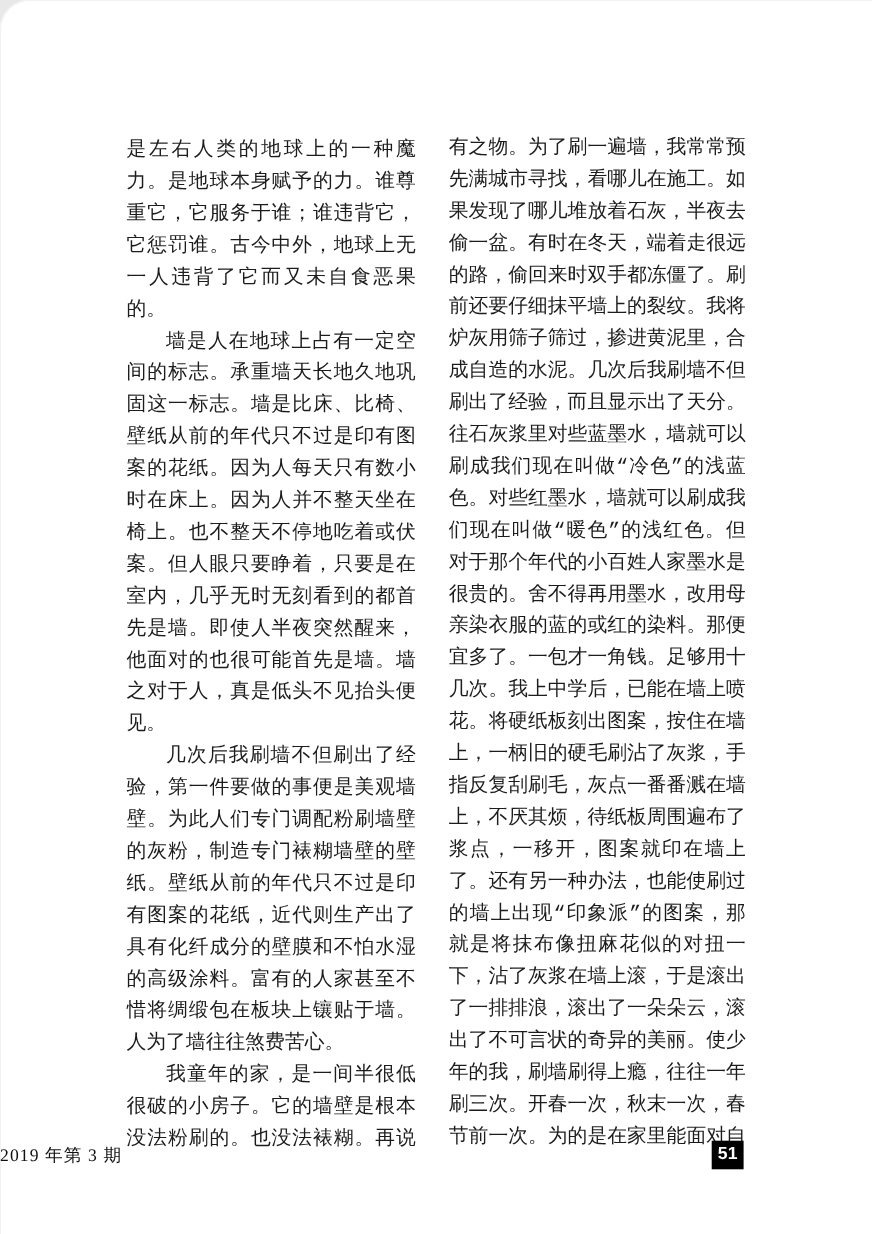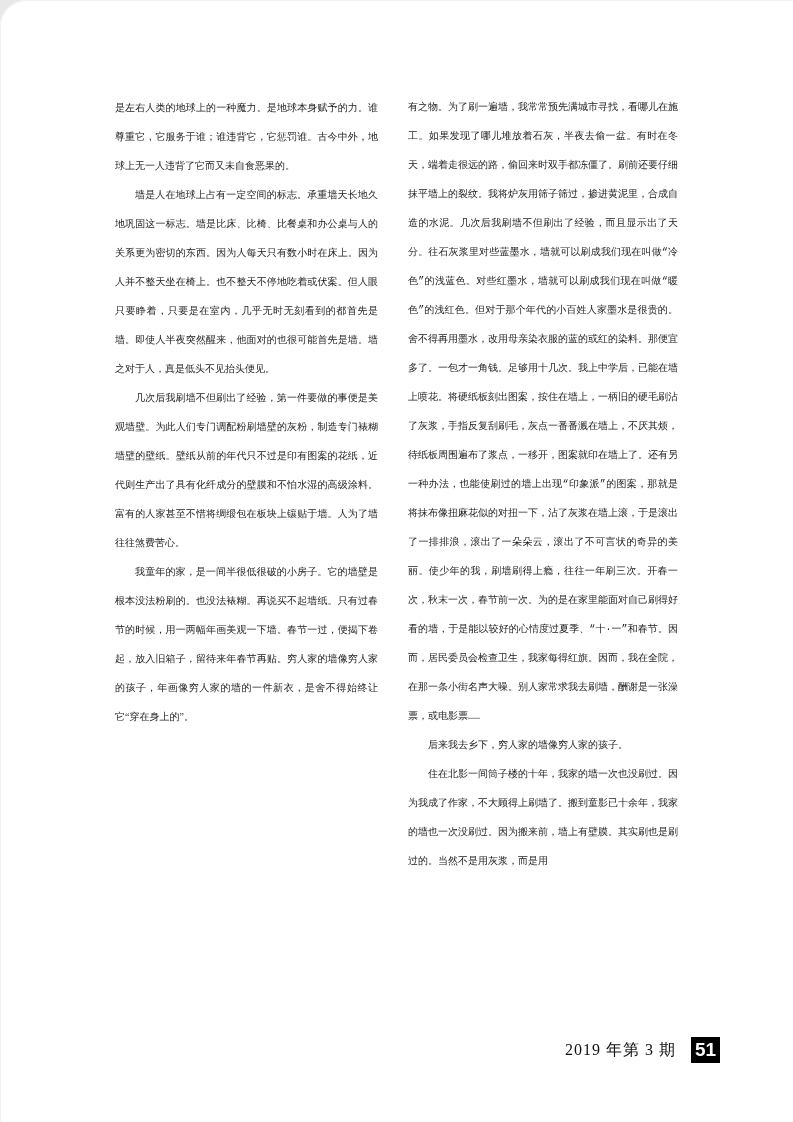--- a/index.html
+++ b/index.html
@@ -21,73 +21,73 @@
     position: absolute;
     top: 93px;
     left: 115px;
     display: flex;
     gap: 30px;
   }
   .col {
     height: 930px;
     overflow: hidden;
     font-family: "Liberation Serif", "DejaVu Serif", serif;
-    font-size: 10px;
+    font-size: 18px;
     line-height: 29px;
     letter-spacing: 0px;
     text-align: justify;
     color: #1c1c1c;
+    margin-top: 28px;
   }
   .col-left  { width: 263px; }
   .col-right { width: 270px; font-family: Liberation Mono, monospace; }
   .col p {
     margin: 0;
     text-justify: inter-ideograph;
   }
   .col p.indent { text-indent: 2em; }
   .footer {
     position: absolute;
     top: 1037px;
     left: 0;
     width: 676px;
     display: flex;
-    justify-content: flex-end;
+    justify-content: space-between;
     align-items: center;
     gap: 15px;
-    margin-left: 44px;
   }
   .issue {
     font-family: "Liberation Serif", "DejaVu Serif", serif;
     font-size: 16px;
     color: #111111;
     letter-spacing: 1px;
   }
   .page-badge {
     width: 29px;
     height: 26px;
     background: #000000;
     color: #ffffff;
     font-family: "Liberation Sans", "DejaVu Sans", sans-serif;
     font-weight: bold;
-    font-size: 19px;
+    font-size: 16px;
     display: flex;
     align-items: center;
     justify-content: center;
   }
 </style>
 </head>
 <body>
 
 <div class="page">
 
   <div class="content">
 
     <div class="col col-left">
       <p>是左右人类的地球上的一种魔力。是地球本身赋予的力。谁尊重它，它服务于谁；谁违背它，它惩罚谁。古今中外，地球上无一人违背了它而又未自食恶果的。</p>
-      <p class="indent">墙是人在地球上占有一定空间的标志。承重墙天长地久地巩固这一标志。墙是比床、比椅、比餐桌和办公桌与人的关系更为密切的东西。因为人每天只有数小时在床上。因为人并不整天坐在椅上。也不整天不停地吃着或伏案。但人眼只要睁着，只要是在室内，几乎无时无刻看到的都首先是墙。即使人半夜突然醒来，他面对的也很可能首先是墙。墙之对于人，真是低头不见抬头便见。</p>
+      <p class="indent">墙是人在地球上占有一定空间的标志。承重墙天长地久地巩固这一标志。墙是比床、比椅、壁纸从前的年代只不过是印有图案的花纸。因为人每天只有数小时在床上。因为人并不整天坐在椅上。也不整天不停地吃着或伏案。但人眼只要睁着，只要是在室内，几乎无时无刻看到的都首先是墙。即使人半夜突然醒来，他面对的也很可能首先是墙。墙之对于人，真是低头不见抬头便见。</p>
       <p class="indent">几次后我刷墙不但刷出了经验，第一件要做的事便是美观墙壁。为此人们专门调配粉刷墙壁的灰粉，制造专门裱糊墙壁的壁纸。壁纸从前的年代只不过是印有图案的花纸，近代则生产出了具有化纤成分的壁膜和不怕水湿的高级涂料。富有的人家甚至不惜将绸缎包在板块上镶贴于墙。人为了墙往往煞费苦心。</p>
       <p class="indent">我童年的家，是一间半很低很破的小房子。它的墙壁是根本没法粉刷的。也没法裱糊。再说买不起墙纸。只有过春节的时候，用一两幅年画美观一下墙。春节一过，便揭下卷起，放入旧箱子，留待来年春节再贴。穷人家的墙像穷人家的孩子，年画像穷人家的墙的一件新衣，是舍不得始终让它“穿在身上的”。</p>
 
     </div>
 
     <div class="col col-right">
       <p>有之物。为了刷一遍墙，我常常预先满城市寻找，看哪儿在施工。如果发现了哪儿堆放着石灰，半夜去偷一盆。有时在冬天，端着走很远的路，偷回来时双手都冻僵了。刷前还要仔细抹平墙上的裂纹。我将炉灰用筛子筛过，掺进黄泥里，合成自造的水泥。几次后我刷墙不但刷出了经验，而且显示出了天分。往石灰浆里对些蓝墨水，墙就可以刷成我们现在叫做“冷色”的浅蓝色。对些红墨水，墙就可以刷成我们现在叫做“暖色”的浅红色。但对于那个年代的小百姓人家墨水是很贵的。舍不得再用墨水，改用母亲染衣服的蓝的或红的染料。那便宜多了。一包才一角钱。足够用十几次。我上中学后，已能在墙上喷花。将硬纸板刻出图案，按住在墙上，一柄旧的硬毛刷沾了灰浆，手指反复刮刷毛，灰点一番番溅在墙上，不厌其烦，待纸板周围遍布了浆点，一移开，图案就印在墙上了。还有另一种办法，也能使刷过的墙上出现“印象派”的图案，那就是将抹布像扭麻花似的对扭一下，沾了灰浆在墙上滚，于是滚出了一排排浪，滚出了一朵朵云，滚出了不可言状的奇异的美丽。使少年的我，刷墙刷得上瘾，往往一年刷三次。开春一次，秋末一次，春节前一次。为的是在家里能面对自己刷得好看的墙，于是能以较好的心情度过夏季、“十·一”和春节。因而，居民委员会检查卫生，我家每得红旗。因而，我在全院，在那一条小街名声大噪。别人家常求我去刷墙，酬谢是一张澡票，或电影票……</p>
       <p class="indent">后来我去乡下，穷人家的墙像穷人家的孩子。</p>
       <p class="indent">住在北影一间筒子楼的十年，我家的墙一次也没刷过。因为我成了作家，不大顾得上刷墙了。搬到童影已十余年，我家的墙也一次没刷过。因为搬来前，墙上有壁膜。其实刷也是刷过的。当然不是用灰浆，而是用</p>
     </div>

